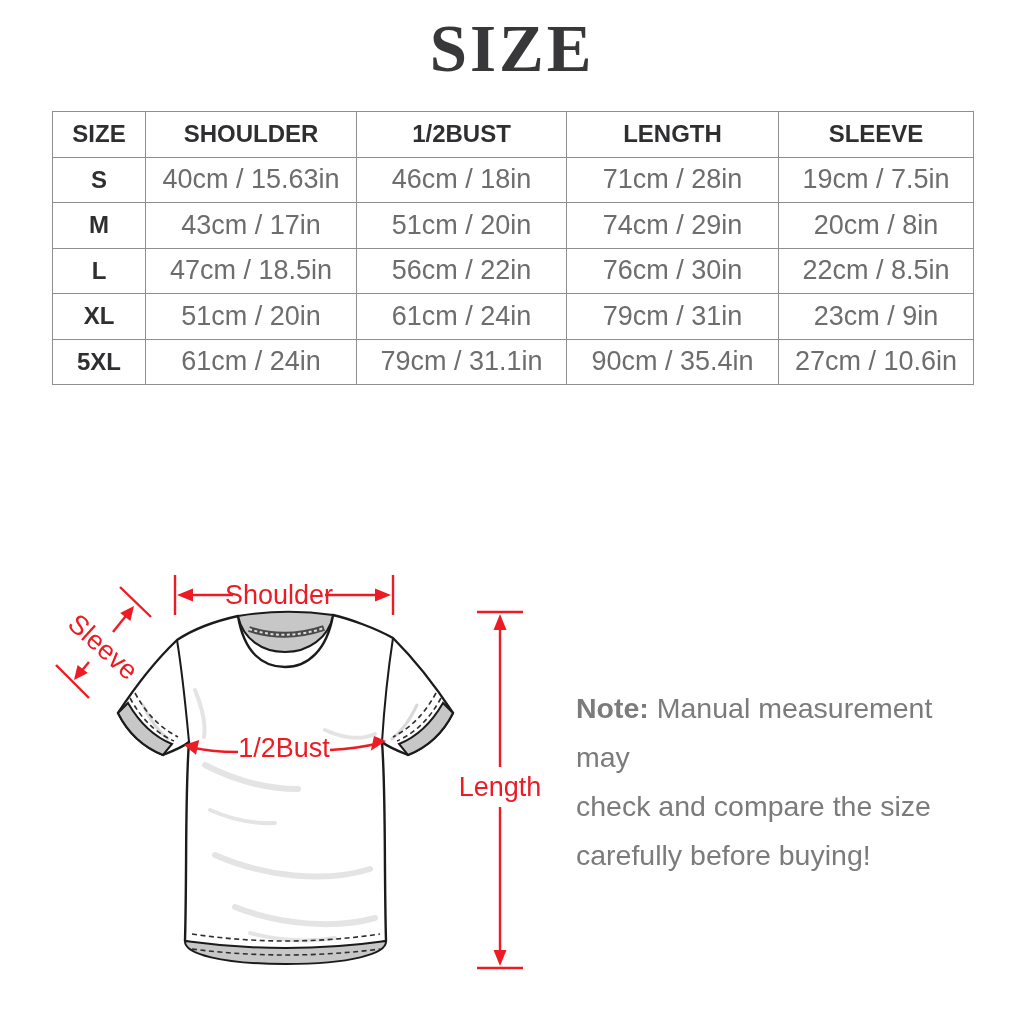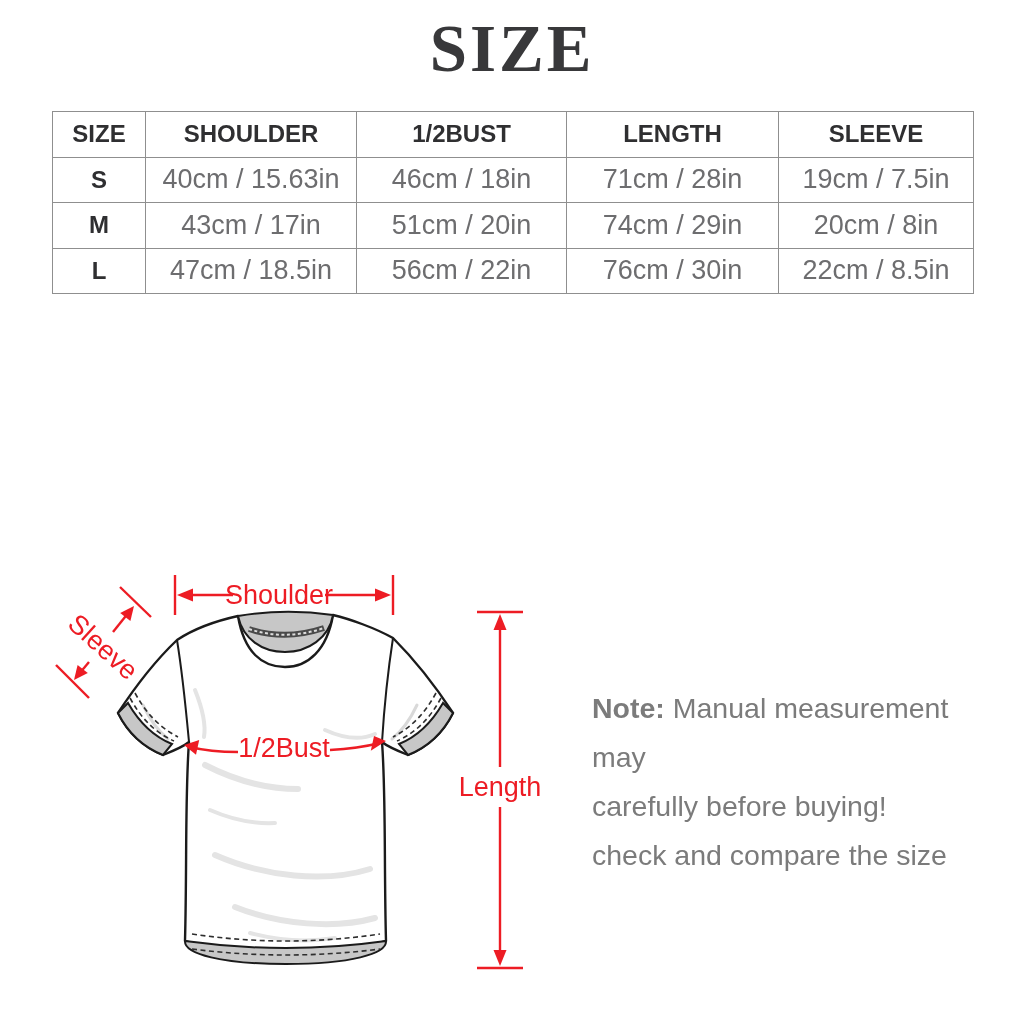--- a/index.html
+++ b/index.html
@@ -18,21 +18,21 @@
     position:absolute;left:52px;top:111px;border-collapse:collapse;table-layout:fixed;
   }
   .size-table th,.size-table td{
     border:1.5px solid var(--table_border);height:44.5px;text-align:center;
     vertical-align:middle;padding:0;white-space:nowrap;
   }
   .size-table th{font-size:24px;font-weight:bold;color:var(--header_text);}
   .size-table td{font-size:27px;color:var(--cell_text);}
   .size-table td.rowlabel{font-weight:bold;color:var(--header_text);font-size:24px;}
   .note-block{
-    position:absolute;left:592px;top:684px;width:414px;
+    position:absolute;left:576px;top:684px;width:414px;
     font-size:28.5px;line-height:49px;color:var(--note_text);
   }
   .note-block .nb{font-weight:bold;}
   svg.diagram{position:absolute;left:40px;top:555px;}
   .outline{fill:#ffffff;stroke:#1b1b1b;stroke-width:2.4;stroke-linejoin:round;}
   .grayfill{fill:#c7c7c7;stroke:#1b1b1b;stroke-width:2;}
   .seam{fill:none;stroke:#1b1b1b;stroke-width:2;}
   .stitch{fill:none;stroke:#2e2e2e;stroke-width:1.6;stroke-dasharray:5 3.5;}
   .chain{fill:none;stroke:#4a4a4a;stroke-width:6;}
   .chaindots{fill:none;stroke:#dcdcdc;stroke-width:2;stroke-dasharray:3 2.5;}
@@ -78,20 +78,34 @@
     <td>51cm / 20in</td>
     <td>74cm / 29in</td>
     <td>20cm / 8in</td>
   </tr>
   <tr>
     <td class="rowlabel">L</td>
     <td>47cm / 18.5in</td>
     <td>56cm / 22in</td>
     <td>76cm / 30in</td>
     <td>22cm / 8.5in</td>
+  </tr>
+  <tr>
+    <td class="rowlabel">XL</td>
+    <td>51cm / 20in</td>
+    <td>61cm / 24in</td>
+    <td>79cm / 31in</td>
+    <td>23cm / 9in</td>
+  </tr>
+  <tr>
+    <td class="rowlabel">5XL</td>
+    <td>61cm / 24in</td>
+    <td>79cm / 31.1in</td>
+    <td>90cm / 35.4in</td>
+    <td>27cm / 10.6in</td>
   </tr>
 </tbody>
   </table>
 
 <svg class="diagram" width="530" height="470" viewBox="0 0 530 470">
 
   <g>
     <path class="outline" d="
       M198,61
       C204,97 222,112 245,112 C268,112 287,95 293,60
@@ -170,15 +184,15 @@
     <path class="redl" d="M460,74 L460,212"></path>
     <text class="redt" x="460" y="241" text-anchor="middle">Length</text>
     <path class="redl" d="M460,252 L460,396"></path>
     <polygon class="redf" points="460,411 453.5,395 466.5,395"></polygon>
     <path class="redl" d="M437,413 L483,413"></path>
   </g>
 </svg>
 
 <div class="note-block">
   <div><span class="nb">Note:</span><span> Manual measurement may</span></div>
+  <div>check and compare the size</div>
   <div>carefully before buying!</div>
-  <div>check and compare the size</div>
 </div>
 
 </body></html>

